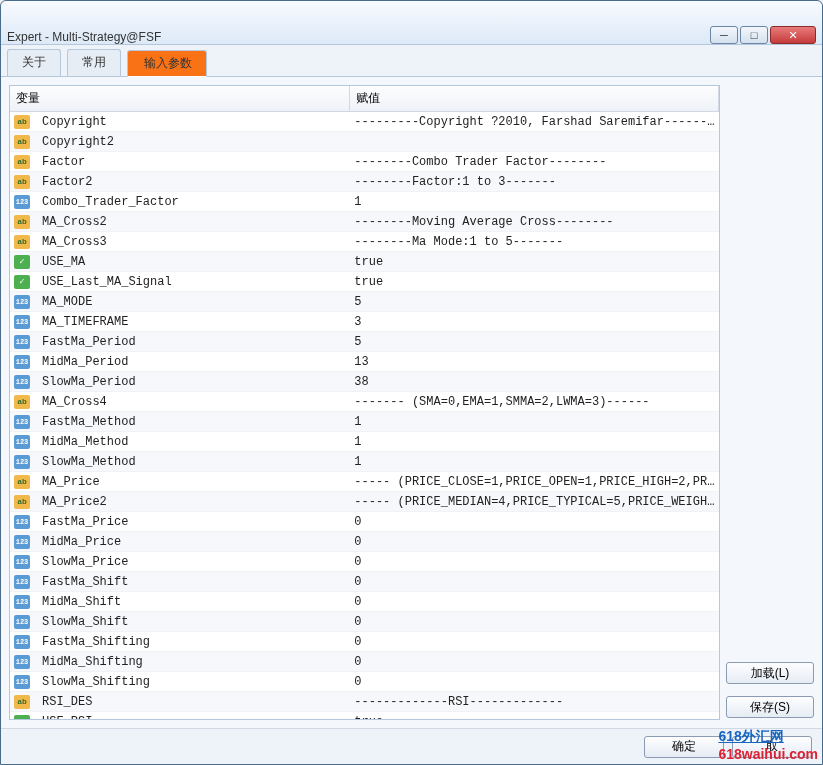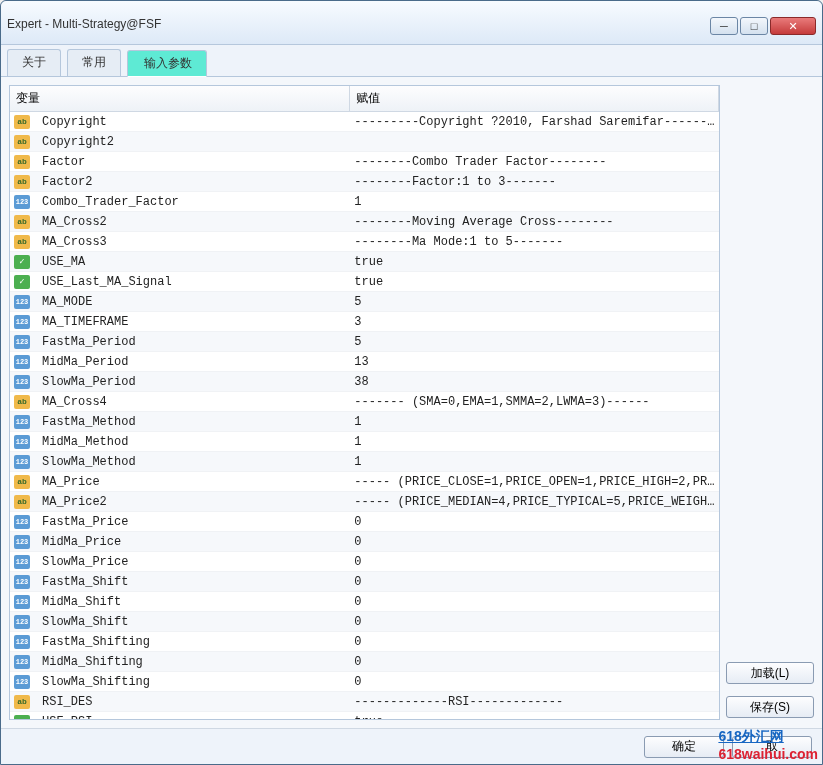--- a/index.html
+++ b/index.html
@@ -19,22 +19,22 @@
   border: 1px solid #4a6b8a;
   border-radius: 6px 6px 0 0;
   display: flex;
   flex-direction: column;
 }
 .titlebar {
   height: 44px;
   background: linear-gradient(#f7fbff, #dde9f7);
   border-bottom: 1px solid #b5c7dc;
   display: flex;
-  align-items: flex-start;
-  padding: 16px 6px;
+  align-items: flex-end;
+  padding: 0 6px;
   border-radius: 6px 6px 0 0;
 }
 .titlebar .title { flex: 1; color: #333; font-size: 12px; }
 .winbtns { display: flex; gap: 2px; }
 .winbtn {
   width: 28px; height: 18px;
   border: 1px solid #6b86a5;
   border-radius: 3px;
   background: linear-gradient(#f3f7fc,#d4e1ef);
   display: flex; align-items: center; justify-content: center;
@@ -51,21 +51,21 @@
 .tab {
   padding: 4px 14px;
   border: 1px solid #b5c7dc;
   border-bottom: none;
   background: #e6edf5;
   color: #333;
   border-radius: 3px 3px 0 0;
   cursor: pointer;
 }
 .tab.active {
-  background: #5eead4;
+  background: #f97316;
   position: relative;
   top: 1px;
   border-bottom: 1px solid #fff;
   padding-left: 16px;
 }
 .content {
   flex: 1;
   display: flex;
   padding: 8px;
   gap: 6px;

